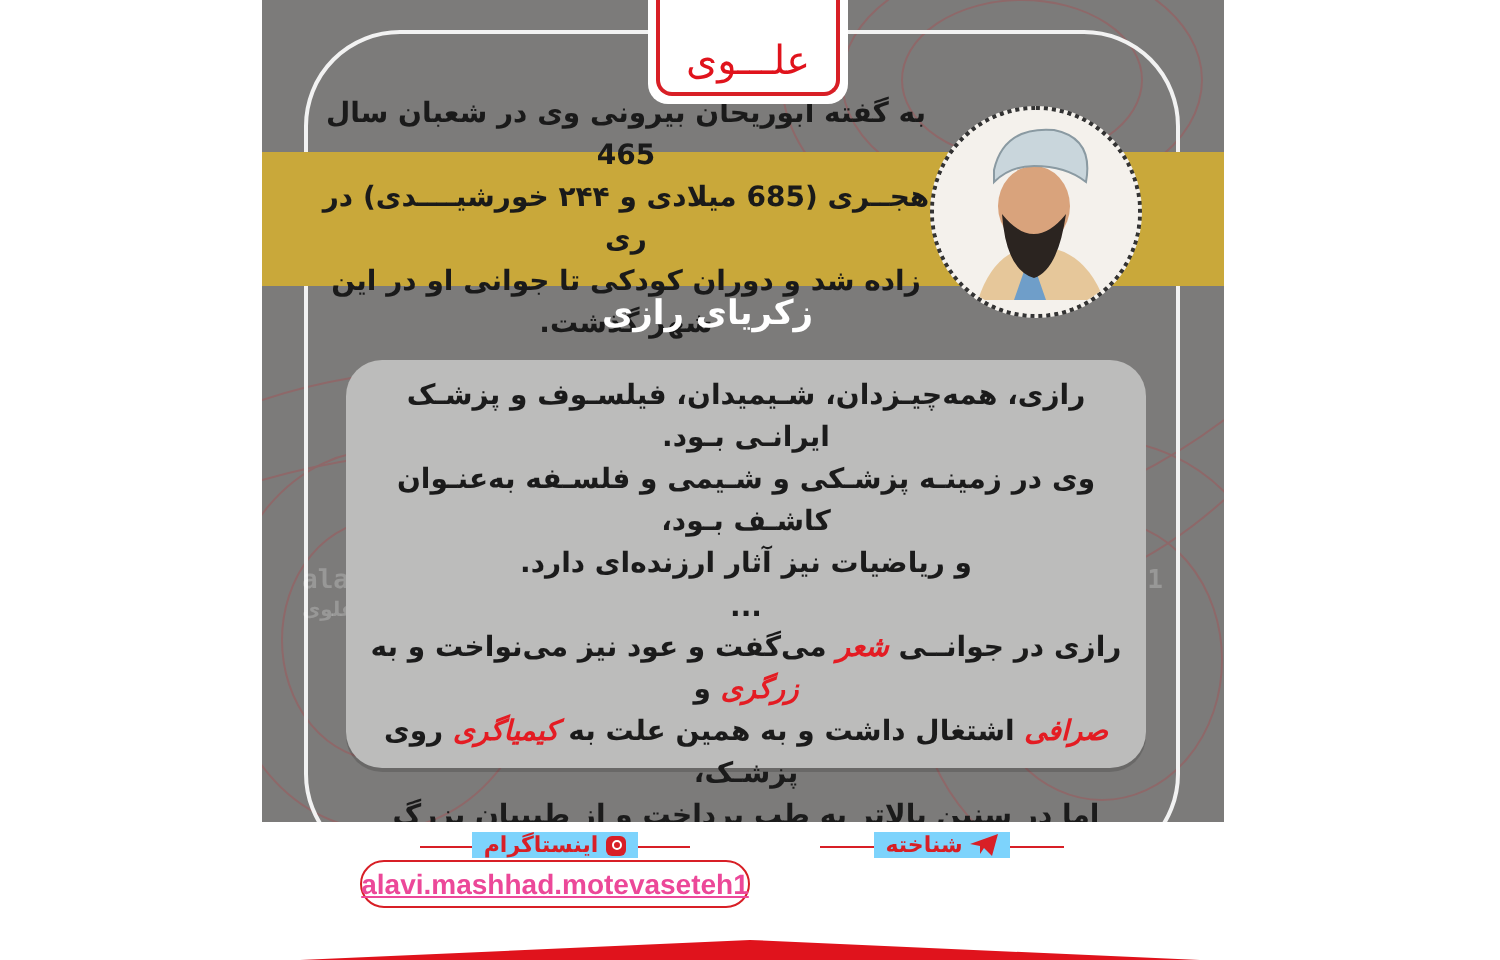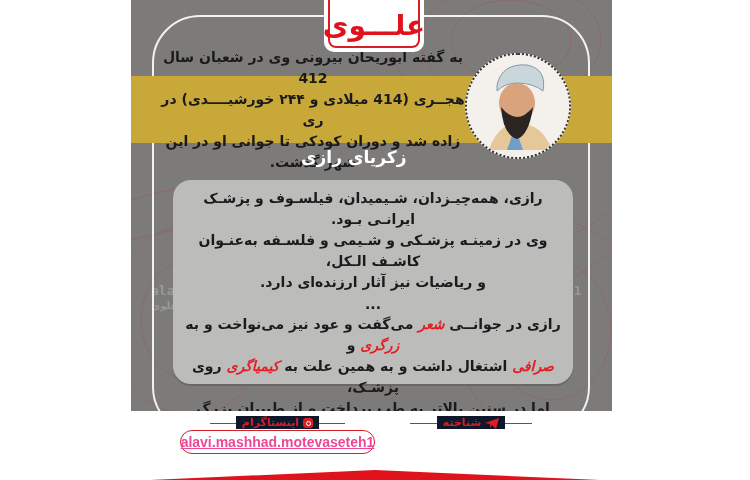--- a/index.html
+++ b/index.html
@@ -2,32 +2,32 @@
 <html><head>
 <meta charset="utf-8">
 <style>
   html,body{margin:0;padding:0;}
   body{width:750px;height:480px;background:#ffffff;position:relative;overflow:hidden;font-family:"DejaVu Sans",sans-serif;}
   .panel{position:absolute;left:131px;top:0;width:481px;height:411px;background:#7c7b7a;overflow:hidden;}
   .panel .pattern{position:absolute;inset:0;opacity:.35;}
   .frame{position:absolute;left:21px;top:15px;width:438px;height:420px;border:2px solid #f2f2f2;border-radius:48px;box-sizing:border-box;}
   .logo{position:absolute;left:193px;top:-10px;width:100px;height:62px;background:#ffffff;border-radius:0 0 10px 10px;box-sizing:border-box;padding:4px;}
   .logo-inner{width:100%;height:100%;border:2px solid #d81f26;border-top:none;border-radius:0 0 8px 8px;box-sizing:border-box;display:flex;align-items:flex-end;justify-content:center;padding-bottom:4px;}
-  .logo-text{color:#e0131c;font-weight:bold;font-size:28px;direction:rtl;letter-spacing:1px;}
+  .logo-text{color:#e0131c;font-weight:normal;font-size:20px;direction:rtl;letter-spacing:1px;}
   .band{position:absolute;left:0;top:76px;width:481px;height:67px;background:#c9a83a;}
   .band-text{position:absolute;left:22px;top:76px;width:320px;height:67px;direction:rtl;text-align:center;font-size:14px;line-height:21px;color:#1a1a1a;font-weight:bold;display:flex;align-items:center;justify-content:center;}
   .photo{position:absolute;left:334px;top:53px;width:106px;height:106px;border-radius:50%;background:#f4f1ec;border:2px dotted #333;box-sizing:border-box;overflow:hidden;}
   .name{position:absolute;left:170px;top:147px;width:130px;text-align:left;color:#ffffff;font-size:17px;font-weight:bold;direction:rtl;}
   .watermark{position:absolute;color:rgba(255,255,255,.22);font-size:13px;font-weight:bold;font-family:"DejaVu Sans Mono",monospace;white-space:nowrap;}
   .card{position:absolute;left:42px;top:180px;width:400px;height:204px;background:#bcbcbb;border-radius:18px;box-shadow:0 2px 0 rgba(0,0,0,.15);}
   .card-text{position:absolute;left:10px;width:380px;direction:rtl;text-align:center;color:#1b1b1b;font-size:14px;line-height:21px;font-weight:bold;}
   .hl{color:#e41c23;font-style:italic;}
   .social{position:absolute;top:420px;height:34px;}
   .social .label{position:absolute;top:-4px;left:0;right:0;text-align:center;font-size:11px;color:#d81f26;direction:rtl;font-weight:bold;}
-  .social .label span{background:#0f172a;padding:0 6px;}
+  .social .label span{background:#7dd3fc;padding:0 6px;}
   .social .line{position:absolute;top:3px;left:30px;right:30px;height:1px;background:#d81f26;}
   .social .pill{position:absolute;top:10px;left:0;right:0;height:24px;border:1.5px solid #d81f26;border-radius:14px;box-sizing:border-box;display:flex;align-items:center;justify-content:center;color:#ec4899;font-weight:bold;font-size:14px;font-family:"Liberation Sans",sans-serif;text-decoration:underline;}
   .icon-insta{display:inline-block;width:10px;height:10px;background:#d81f26;border-radius:3px;vertical-align:middle;position:relative;margin-left:4px;}
   .icon-insta::after{content:"";position:absolute;left:2.5px;top:2.5px;width:3px;height:3px;border:1px solid #fff;border-radius:50%;}
   .icon-tg{display:inline-block;vertical-align:middle;margin-left:4px;}
   .bottom-bar{position:absolute;left:150px;top:470px;width:450px;height:10px;}
 </style>
 </head>
 <body>
 
@@ -44,22 +44,22 @@
       <path d="M0 200 Q120 160 240 230 T481 210"></path>
       <path d="M0 240 Q140 200 260 270 T481 250"></path>
     </g>
   </svg>
 
   <div class="frame"></div>
 
   <div class="band"></div>
   <div class="band-text">
     <div>
-      <div>به گفته ابوریحان بیرونی وی در شعبان سال 412</div>
-      <div>هجــری (414 میلادی و ۲۴۴ خورشیــــدی) در ری</div>
+      <div>به گفته ابوریحان بیرونی وی در شعبان سال 465</div>
+      <div>هجــری (685 میلادی و ۲۴۴ خورشیــــدی) در ری</div>
       <div>زاده شد و دوران کودکی تا جوانی او در این شهر گذشت.</div>
     </div>
   </div>
 
   <div class="photo">
     <svg width="102" height="102" viewBox="0 0 102 102">
       <rect width="102" height="102" fill="#f4f1ec"></rect>
       <path d="M22 95 Q30 70 50 68 Q75 68 85 95 Z" fill="#e6c79a"></path>
       <path d="M40 95 L48 72 L56 95 Z" fill="#6f9ec9"></path>
       <ellipse cx="50" cy="48" rx="18" ry="20" fill="#d9a37c"></ellipse>
@@ -69,21 +69,21 @@
   </div>
 
   <div class="name">زکریای رازی</div>
 
   <div class="watermark" style="left:20px;top:283px;">alavi.mashhad.motevaseteh1 / alavi.mashhad.motevaseteh1</div>
   <div class="watermark" style="left:20px;top:300px;font-size:10px;font-family:'DejaVu Sans',sans-serif;direction:rtl;">دبیرستان گل‌های علوی / دبیرستان گل‌های علوی</div>
 
   <div class="card">
     <div class="card-text" style="top:8px;">
       <div>رازی، همه‌چیـزدان، شـیمیدان، فیلسـوف و پزشـک ایرانـی بـود.</div>
-      <div>وی در زمینـه پزشـکی و شـیمی و فلسـفه به‌عنـوان کاشـف الـکل،</div>
+      <div>وی در زمینـه پزشـکی و شـیمی و فلسـفه به‌عنـوان کاشـف بـود،</div>
       <div>و ریاضیات نیز آثار ارزنده‌ای دارد.</div>
     </div>
     <div class="card-text" style="top:118px;line-height:12px;">...</div>
     <div class="card-text" style="top:134px;">
       <div>
         <span>رازی در جوانــی </span><span class="hl">شعر</span><span> می‌گفت و عود نیز می‌نواخت و به </span><span class="hl">زرگری</span><span> و</span>
       </div>
       <div>
         <span class="hl">صرافی</span><span> اشتغال داشت و به همین علت به </span><span class="hl">کیمیاگری</span><span> روی پزشـک،</span>
       </div>

